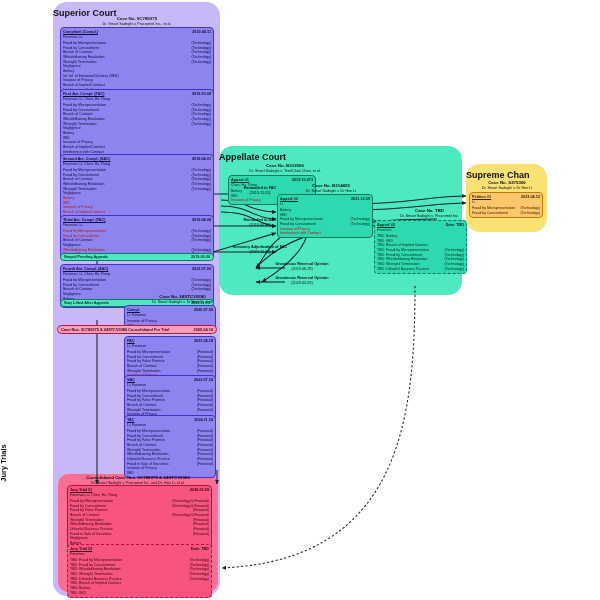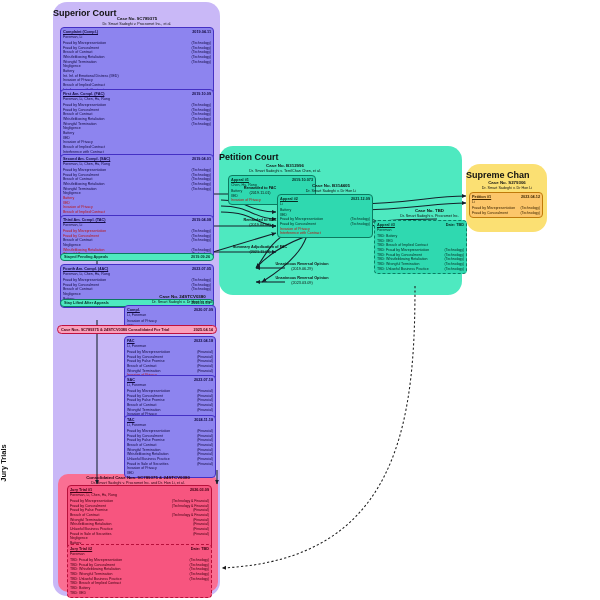--- a/index.html
+++ b/index.html
@@ -66,21 +66,21 @@
 </style>
 </head>
 <body>
 
 <div id="stage">
 
   <div class="lane" id="lane-superior">
     <div class="lane-title" style="top:6px">Superior Court</div>
   </div>
   <div class="lane" id="lane-appellate">
-    <div class="lane-title" style="top:6px">Petition Court</div>
+    <div class="lane-title" style="top:6px">Appellate Court</div>
   </div>
   <div class="lane" id="lane-supreme">
     <div class="lane-title" style="top:6px">Supreme Chan</div>
   </div>
   <div class="lane" id="lane-jury"></div>
   <div class="jury-label">Jury Trials</div>
 
   <svg class="edges" viewBox="0 0 600 600">
     <defs>
       <marker id="ah" markerWidth="5" markerHeight="5" refX="4.2" refY="2" orient="auto">

